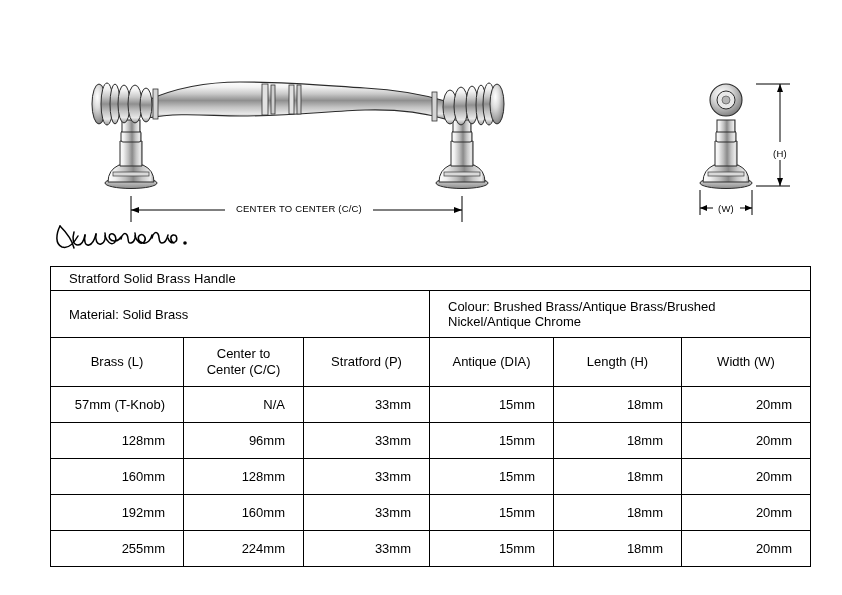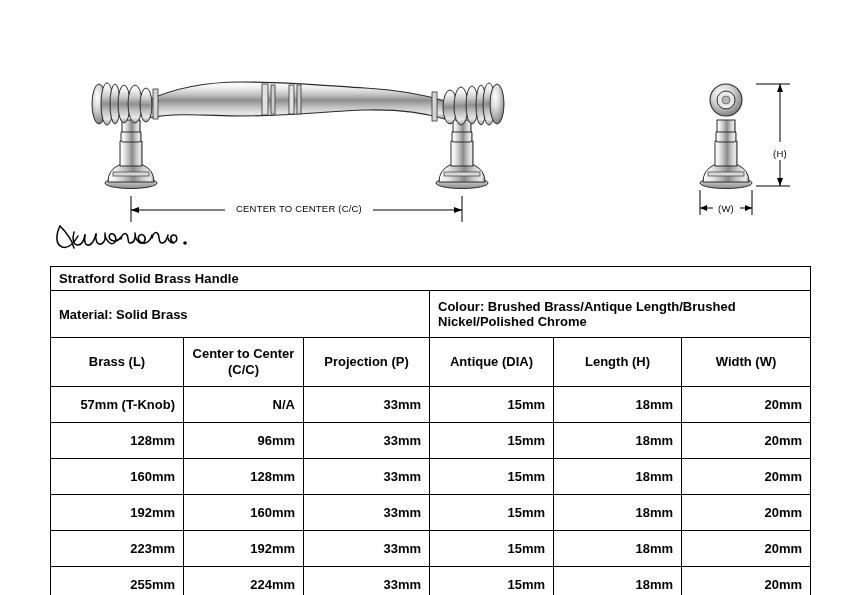--- a/index.html
+++ b/index.html
@@ -51,23 +51,23 @@
     top: 266px;
     width: 760px;
   }
   table.spec {
     border-collapse: collapse;
     width: 760px;
     table-layout: fixed;
   }
   table.spec td, table.spec th {
     border: 1px solid #000;
-    padding: 4px 8px;
+    padding: 4px 18px;
     font-size: 13px;
-    font-weight: bold;
+    font-weight: normal;
     vertical-align: middle;
   }
   .title-cell {
     font-size: 19px;
     padding: 7px 8px 9px 8px;
     letter-spacing: 0.1px;
   }
   .mat-cell {
     text-align: left;
     padding: 5px 8px;
@@ -254,26 +254,26 @@
         <col style="width:124px">
         <col style="width:128px">
         <col style="width:129px">
       </colgroup>
       <tbody>
         <tr>
           <td class="title-cell" colspan="6">Stratford Solid Brass Handle</td>
         </tr>
         <tr>
           <td class="mat-cell" colspan="3">Material: Solid Brass</td>
-          <td class="mat-cell" colspan="3">Colour: Brushed Brass/Antique Length/Brushed Nickel/Polished Chrome</td>
+          <td class="mat-cell" colspan="3">Colour: Brushed Brass/Antique Brass/Brushed Nickel/Antique Chrome</td>
         </tr>
         <tr>
           <th class="col-head">Brass (L)</th>
           <th class="col-head">Center to Center (C/C)</th>
-          <th class="col-head">Projection (P)</th>
+          <th class="col-head">Stratford (P)</th>
           <th class="col-head">Antique (DIA)</th>
           <th class="col-head">Length (H)</th>
           <th class="col-head">Width (W)</th>
         </tr>
 
         <tr>
           <td class="data-cell">57mm (T-Knob)</td>
           <td class="data-cell">N/A</td>
           <td class="data-cell">33mm</td>
           <td class="data-cell">15mm</td>
@@ -298,28 +298,20 @@
         </tr>
         <tr>
           <td class="data-cell">192mm</td>
           <td class="data-cell">160mm</td>
           <td class="data-cell">33mm</td>
           <td class="data-cell">15mm</td>
           <td class="data-cell">18mm</td>
           <td class="data-cell">20mm</td>
         </tr>
         <tr>
-          <td class="data-cell">223mm</td>
-          <td class="data-cell">192mm</td>
-          <td class="data-cell">33mm</td>
-          <td class="data-cell">15mm</td>
-          <td class="data-cell">18mm</td>
-          <td class="data-cell">20mm</td>
-        </tr>
-        <tr>
           <td class="data-cell">255mm</td>
           <td class="data-cell">224mm</td>
           <td class="data-cell">33mm</td>
           <td class="data-cell">15mm</td>
           <td class="data-cell">18mm</td>
           <td class="data-cell">20mm</td>
         </tr>
 
       </tbody>
     </table>

